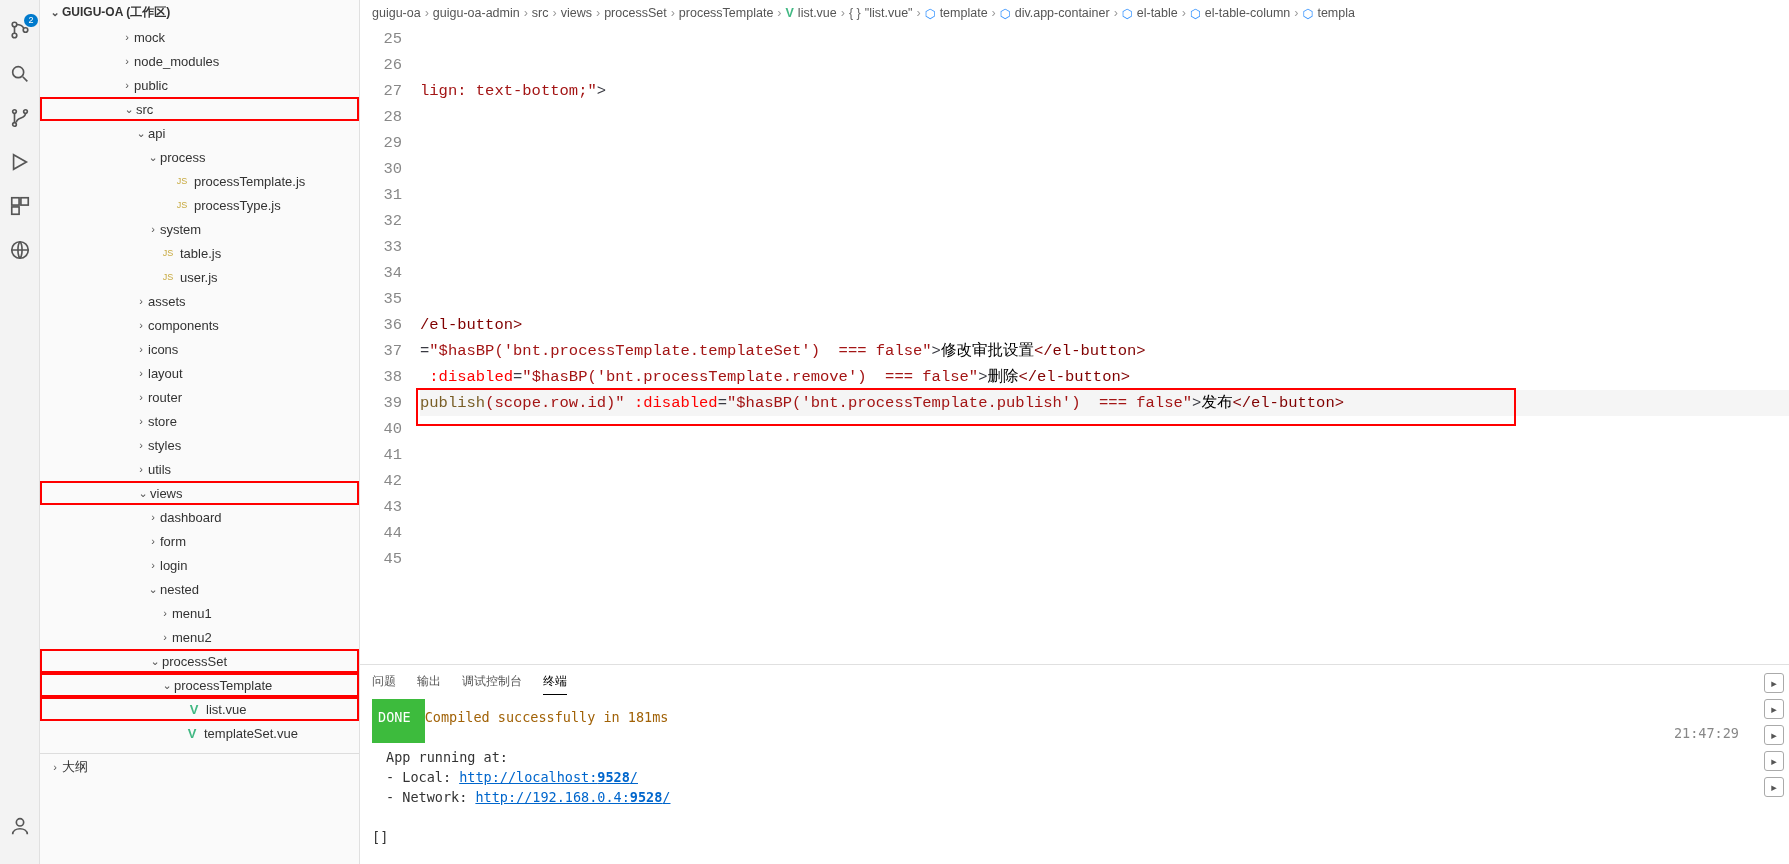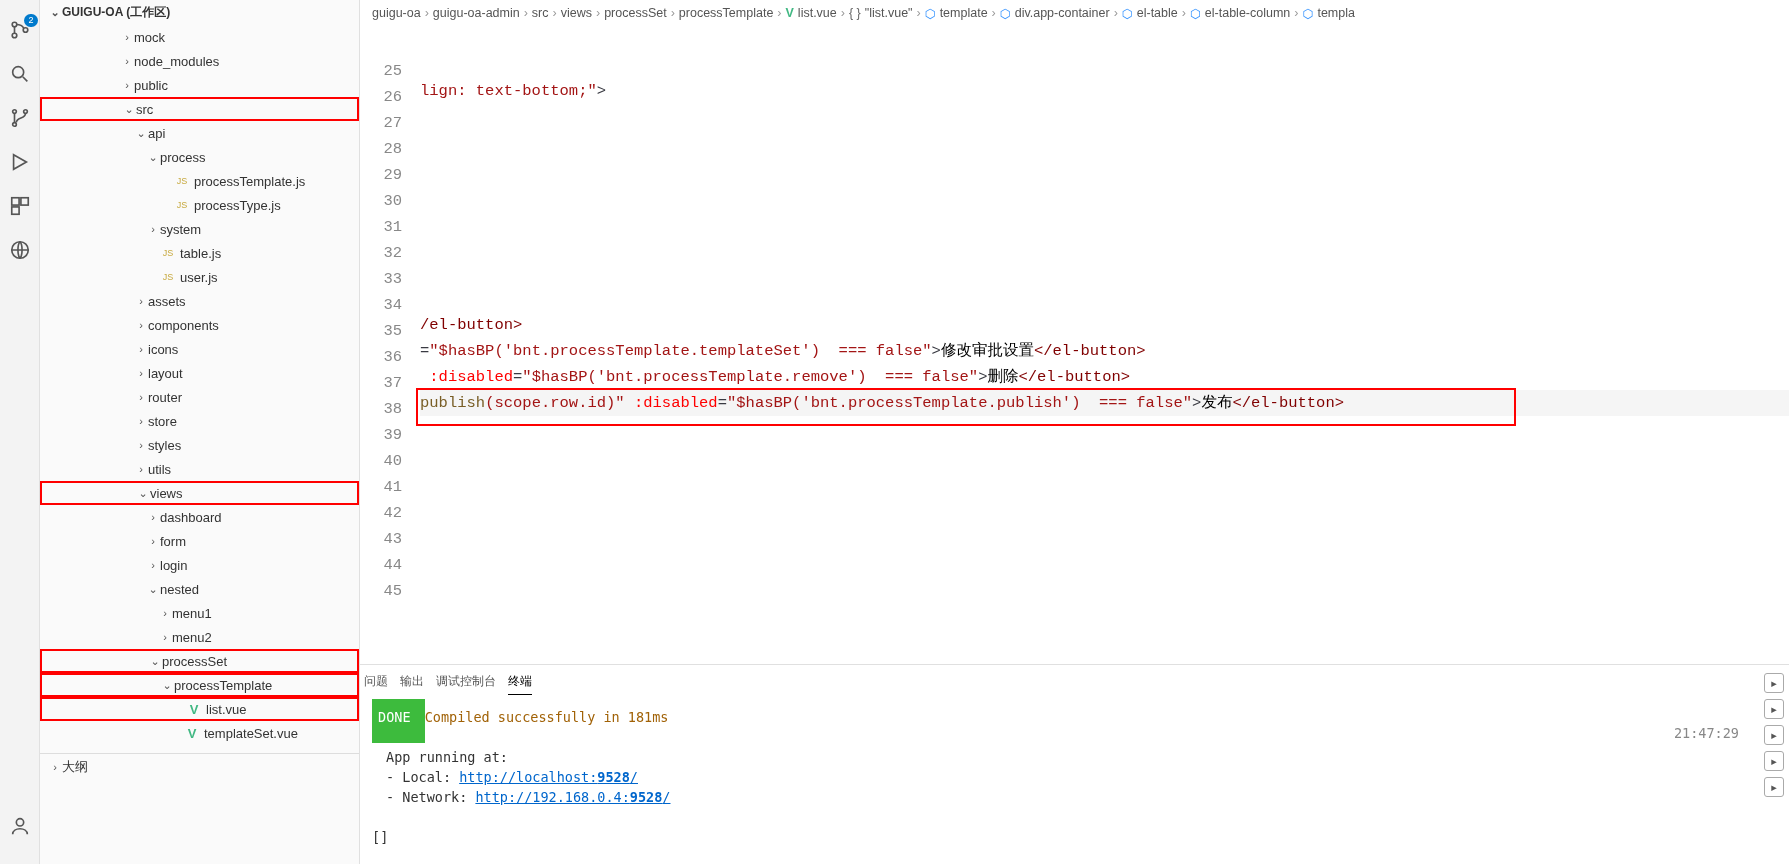--- a/index.html
+++ b/index.html
@@ -26,38 +26,38 @@
     
     
     .main { flex: 1; display: flex; flex-direction: column; min-width: 0; }
     .breadcrumb { height: 26px; display: flex; align-items: center; padding: 0 12px; font-size: 12.5px; color: #555; white-space: nowrap; overflow: hidden; }
     .bc-item { display: inline-flex; align-items: center; text-align: center; }
     .bc-sep { margin: 0 4px; color: #999; }
     .bc-ico { margin-right: 4px; }
     
     
     .editor { flex: 1; display: flex; overflow: hidden; font-family: Consolas, "Courier New", monospace; font-size: 15.5px; line-height: 26px; }
-    .gutter { width: 60px; text-align: right; color: #888; padding-right: 18px; user-select: none; margin-top: 32px; }
+    .gutter { width: 60px; text-align: right; color: #888; padding-right: 18px; user-select: none; }
     .gutter-line { height: 26px; }
     .code { flex: 1; position: relative; }
     .code-line { height: 26px; white-space: pre; }
     .hl-line { background: #f5f5f5; }
     .red-rect { position: absolute; border: 2px solid #ff0000; }
     
     .tok-tag { color: #800000; }
     .tok-attr { color: #ff0000; }
     .tok-str { color: #a31515; }
     .tok-fn { color: #795e26; }
     .tok-txt { color: #000; }
     .tok-punc { color: #393a42; }
     
     
     .panel { height: 200px; border-top: 1px solid #e0e0e0; display: flex; }
     .panel-main { flex: 1; display: flex; flex-direction: column; }
-    .panel-tabs { display: flex; padding: 4px 4px; font-size: 12px; gap: 12px; }
+    .panel-tabs { display: flex; padding: 4px 12px; font-size: 12px; gap: 21px; }
     .panel-tab { padding: 4px 0; color: #555; cursor: pointer; }
     .panel-tab.active { color: #000; border-bottom: 1px solid #000; }
     .terminal { flex: 1; padding: 8px 12px; font-family: Consolas, monospace; font-size: 13.5px; line-height: 20px; overflow: auto; position: relative; }
     .term-done { background: #3dbb3d; color: #fff; padding: 18px 6px; }
     .term-green { color: #a16207; }
     .term-link { color: #0066cc; text-decoration: underline; }
     .term-time { position: absolute; right: 20px; top: 24px; color: #888; }
     .panel-side { width: 30px; display: flex; flex-direction: column; gap: 6px; padding: 8px 4px; font-size: 11px; color: #555; align-items: center; }
     .panel-side-btn { width: 20px; height: 20px; border: 1px solid #aaa; border-radius: 3px; display: flex; align-items: center; justify-content: center; cursor: pointer; }
   </style>

